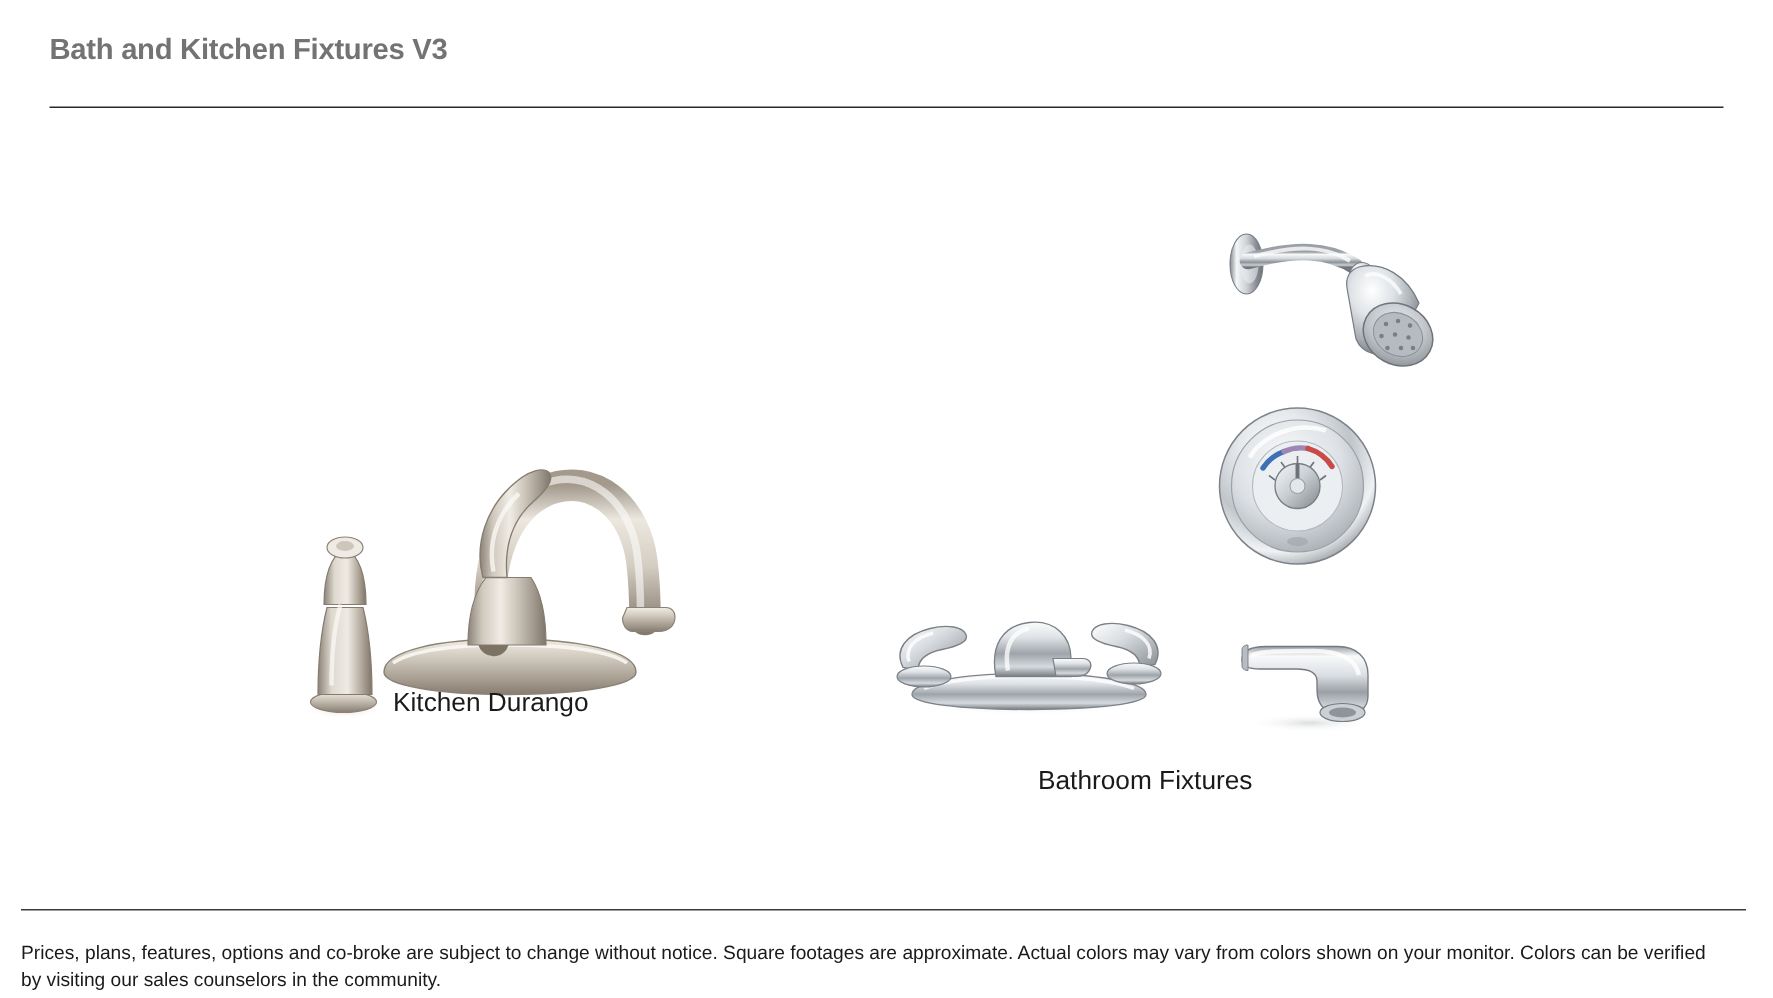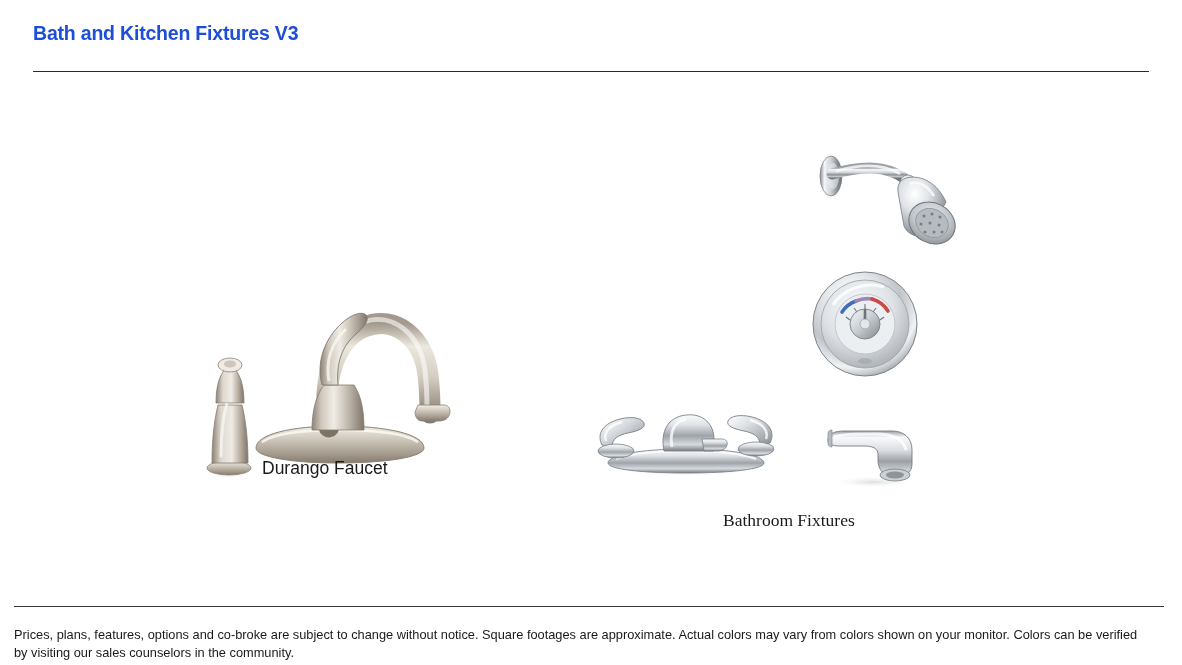--- a/index.html
+++ b/index.html
@@ -26,21 +26,21 @@
     height: 48px;
     display: flex;
     align-items: flex-start;
     justify-content: space-between;
     border-bottom: 1.5px solid #2b2b2b;
   }
   .header-title {
     font-size: 19.5px;
     font-weight: bold;
     letter-spacing: -0.2px;
-    color: #1d4ed8;
+    color: #737373;
     line-height: 1;
   }
   .header-code {
     font-size: 19.5px;
     font-weight: bold;
     letter-spacing: -0.2px;
     color: #1a1a1a;
     line-height: 1;
   }
 
@@ -54,21 +54,21 @@
   }
 
   .caption {
     position: absolute;
     font-size: 17.5px;
     font-weight: 400;
     color: #1a1a1a;
     white-space: nowrap;
   }
   .caption-kitchen { left: 262px; top: 378px; }
-  .caption-bath { left: 723px; top: 430px; font-family: Liberation Serif, serif; }
+  .caption-bath { left: 692px; top: 430px; }
 
   
   .product {
     position: absolute;
   }
   .product svg { display: block; }
 
   .p-kitchen-faucet { left: 196px; top: 155px; }
   .p-showerhead    { left: 812px; top: 60px; }
   .p-shower-valve  { left: 806px; top: 185px; }
@@ -330,19 +330,19 @@
       <path d="M10 20 C10 14 16 11 26 11 L74 11 C86 11 94 18 94 30 L94 44 C94 52 88 57 78 57 C66 57 60 50 60 40 L60 34 C60 28 54 26 46 26 L22 26 C14 26 10 24 10 20 Z" fill="url(#spoutG)" stroke="#767b81" stroke-width="0.9"></path>
       <path d="M16 17 C22 14 36 14 58 14 C76 14 86 20 88 30" fill="none" stroke="#ffffff" stroke-width="3" opacity="0.8"></path>
 
       <path d="M10 13 L10 24 C10 26 12 27 14 27 L14 10 C12 10 10 11 10 13 Z" fill="#b7bcc2" stroke="#767b81" stroke-width="0.6"></path>
 
       <ellipse cx="77" cy="55" rx="15" ry="6" fill="#cbd0d5" stroke="#767b81" stroke-width="0.8"></ellipse>
       <ellipse cx="77" cy="55" rx="9" ry="3.4" fill="#8f949a"></ellipse>
     </svg>
   </div>
 
-  <div class="caption caption-kitchen">Durango Faucet</div>
+  <div class="caption caption-kitchen">Kitchen Durango</div>
   <div class="caption caption-bath">Bathroom Fixtures</div>
 </div>
 
 <div class="footer">
   <div class="footer-text">Prices, plans, features, options and co-broke are subject to change without notice. Square footages are approximate. Actual colors may vary from colors shown on your monitor. Colors can be verified by visiting our sales counselors in the community.</div>
 </div>
 
 </body></html>

